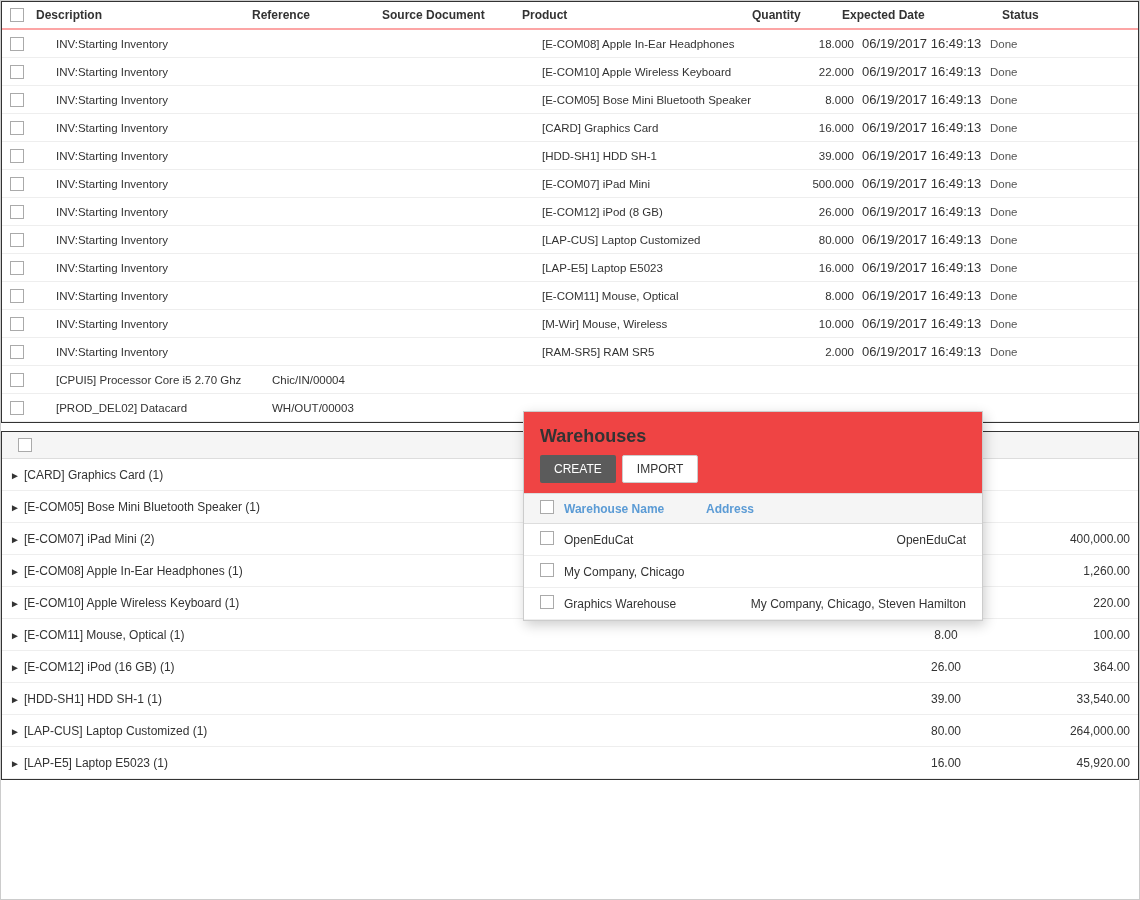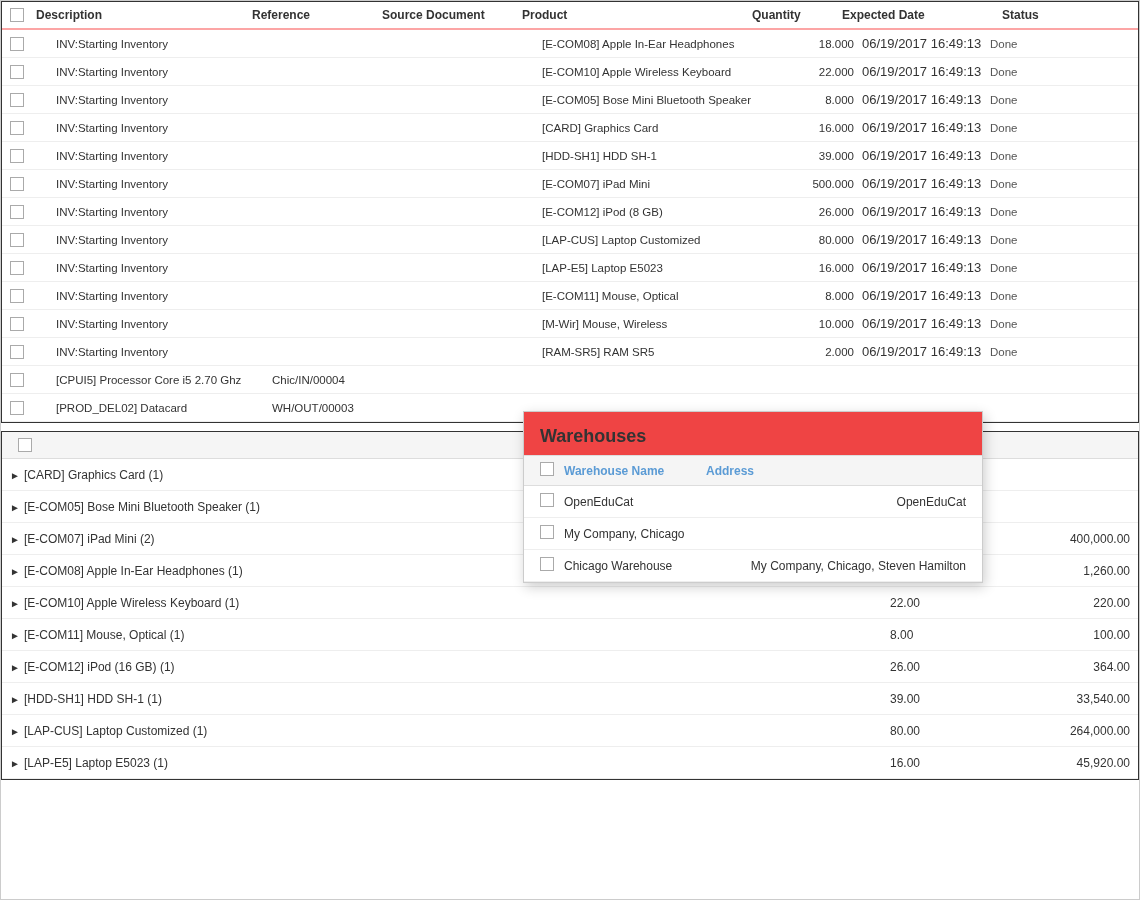--- a/index.html
+++ b/index.html
@@ -28,21 +28,21 @@
     .table-row .col-status { width: 100px; font-size: 11.5px; color: #555; }
 
     .checkbox { width: 14px; height: 14px; border: 1px solid #aaa; background: #fff; display: inline-block; cursor: pointer; }
 
     .bottom-header-row { display: flex; align-items: center; background: #f5f5f5; border-bottom: 1px solid #ddd; padding: 6px 8px; }
     .bottom-header-right { width: 30px; display: flex; justify-content: center; }
 
     .bottom-row { display: flex; align-items: center; border-bottom: 1px solid #eee; padding: 6px 8px; background: #fff; min-height: 32px; cursor: pointer; }
     .bottom-row-label { flex: 1; font-size: 12px; color: #333; }
     .bottom-row-label .triangle { color: #333; margin-right: 4px; font-size: 10px; }
-    .bottom-row-qty { width: 120px; text-align: left; font-size: 12px; padding-right: 8px; }
+    .bottom-row-qty { width: 120px; text-align: center; font-size: 12px; padding-right: 8px; }
     .bottom-row-val { width: 120px; text-align: right; font-size: 12px; }
 
     
     .popup-overlay { position: absolute; top: 410px; left: 510px; width: 460px; background: #ef4444; border: 1px solid #ccc; box-shadow: 2px 4px 12px rgba(0,0,0,0.2); z-index: 100; margin-left: 12px; }
     .popup-title { font-size: 18px; font-weight: bold; padding: 14px 16px 8px 16px; color: #333; }
     .popup-buttons { display: flex; gap: 6px; padding: 0 16px 10px 16px; }
     .btn-create { background: #5b5b5b; color: #fff; border: none; padding: 6px 14px; font-size: 12px; cursor: pointer; border-radius: 2px; }
     .btn-import { background: #fff; color: #333; border: 1px solid #ccc; padding: 6px 14px; font-size: 12px; cursor: pointer; border-radius: 2px; }
 
     .popup-table-header { display: flex; align-items: center; background: #f5f5f5; border-top: 1px solid #ddd; border-bottom: 1px solid #ddd; padding: 6px 16px; }
@@ -328,20 +328,24 @@
         <span class="triangle">►</span>[LAP-E5] Laptop E5023 (1)
       </div>
       <div class="bottom-row-qty">16.00</div>
       <div class="bottom-row-val">45,920.00</div>
     </div>
       </div>
   </div>
 
   <div class="popup-overlay">
     <div class="popup-title">Warehouses</div>
+    <div class="popup-buttons">
+      <button class="btn-create">CREATE</button>
+      <button class="btn-import">IMPORT</button>
+    </div>
     <div class="popup-table-header">
       <div class="ph-check">
         <div class="checkbox"></div>
       </div>
       <div class="ph-name">Warehouse Name</div>
       <div class="ph-addr">Address</div>
     </div>
     <div id="popup-rows-container">
         <div class="popup-row">
       <div class="pr-check">
@@ -354,19 +358,19 @@
       <div class="pr-check">
         <div class="checkbox"></div>
       </div>
       <div class="pr-name">My Company, Chicago</div>
       <div class="pr-addr"></div>
     </div>
         <div class="popup-row">
       <div class="pr-check">
         <div class="checkbox"></div>
       </div>
-      <div class="pr-name">Chicago Warehouse</div>
+      <div class="pr-name">Graphics Warehouse</div>
       <div class="pr-addr">My Company, Chicago, Steven Hamilton</div>
     </div>
       </div>
   </div>
 
 </div>
 
 </body></html>

